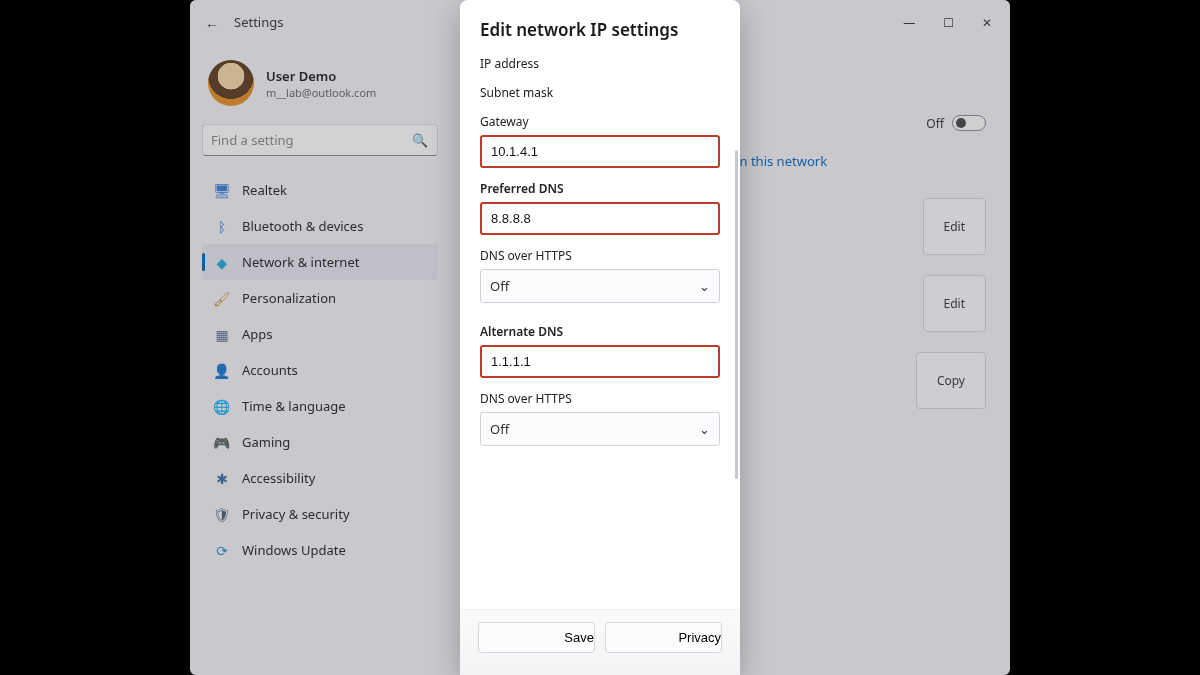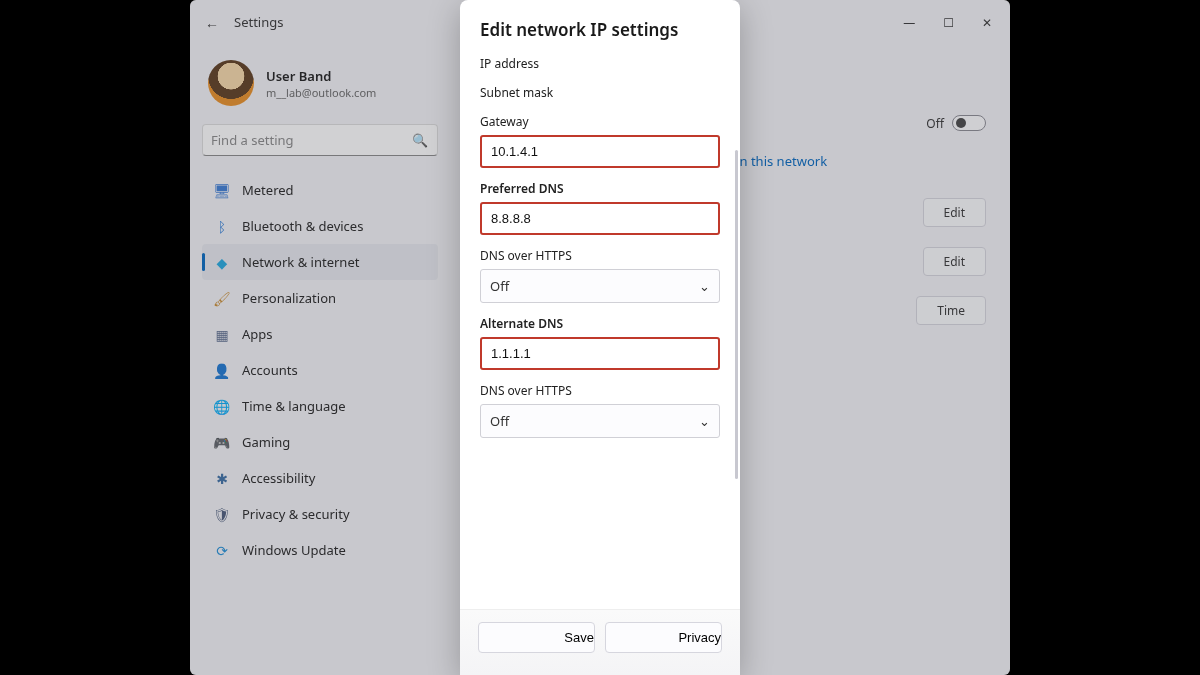--- a/index.html
+++ b/index.html
@@ -77,21 +77,21 @@
     padding: 12px 24px;
   }
   .breadcrumbs { font-size: 22px; display:flex; gap:10px; align-items:center; margin-bottom:14px;}
   .breadcrumbs .sep{ color:#999; font-size:16px;}
   .row {
     display:flex; align-items:center; justify-content:space-between;
     padding: 10px 0; font-size:13px; color:#333;
   }
   .pill-btn {
     background:#fafbfd; border:1px solid #d6d6de; border-radius:4px;
-    padding:5px 20px; font-size:12px;
+    padding:19px 20px; font-size:12px;
   }
   .toggle {
     display:inline-flex; align-items:center; gap:8px; font-size:12px; color:#333;
   }
   .toggle .track{ width:34px;height:16px;border-radius:10px;background:#fcfcfe;border:1px solid #8a8a92;position:relative;}
   .toggle .knob{ width:10px;height:10px;border-radius:50%;background:#444;position:absolute;top:2px;left:3px;}
   .panel-line { color:#555; font-size:12px; line-height:1.9; }
   .link { color:#0067c0; }
   
   .scrim {
@@ -144,32 +144,32 @@
       <span>—</span>
       <span>☐</span>
       <span>✕</span>
     </div>
   </div>
 
   <div class="sidebar">
     <div class="profile">
       <div class="avatar"></div>
       <div>
-        <div class="name">User Band</div>
+        <div class="name">User Demo</div>
         <div class="email">m__lab@outlook.com</div>
       </div>
     </div>
     <div class="search">
       <span>Find a setting</span>
       <span>🔍</span>
     </div>
     <div id="nav">
         <div class="nav-item">
           <span class="nav-icon" style="color:#3a7bd5">🖥</span>
-          <span>Metered</span>
+          <span>Realtek</span>
         </div>
         <div class="nav-item">
           <span class="nav-icon" style="color:#2e7dd7">ᛒ</span>
           <span>Bluetooth &amp; devices</span>
         </div>
         <div class="nav-item active">
           <span class="nav-icon" style="color:#1fa8e0">◆</span>
           <span>Network &amp; internet</span>
         </div>
         <div class="nav-item">
@@ -233,21 +233,21 @@
         <div class="row">
           <span style="color:#555">Automatic (DHCP)</span>
           <span class="pill-btn">Edit</span>
         </div>
         <div class="row">
           <span style="color:#555">Automatic (DHCP)</span>
           <span class="pill-btn">Edit</span>
         </div>
         <div class="row">
           <span style="color:#555">tsunami</span>
-          <span class="pill-btn">Time</span>
+          <span class="pill-btn">Copy</span>
         </div>
       </div>
     <div id="details" style="margin-top:6px">
         <div class="panel-line">Wi-Fi 5 (802.11ac)</div>
         <div class="panel-line">WPA2-Personal</div>
         <div class="panel-line">Realtek Semiconductor</div>
         <div class="panel-line">&nbsp;</div>
         <div class="panel-line">802.11n USB 2.0  Dual Band</div>
         <div class="panel-line">Wireless USB Adapter</div>
         <div class="panel-line">1030.38.712.2019</div>
@@ -277,21 +277,21 @@
       <input class="field" value="10.1.4.1" style="">
 
       <div class="field-label bold">Preferred DNS</div>
       <input class="field" value="8.8.8.8" style="">
       <div class="field-label">DNS over HTTPS</div>
       <div class="plainfield">
         <span>Off</span>
         <span>⌄</span>
       </div>
 
-      <div class="field-label bold" style="margin-top:12px">Alternate DNS</div>
+      <div class="field-label bold" style="margin-top:20px">Alternate DNS</div>
       <input class="field" value="1.1.1.1" style="">
       <div class="field-label">DNS over HTTPS</div>
       <div class="plainfield">
         <span>Off</span>
         <span>⌄</span>
       </div>
     </div>
     <div class="modal-footer">
       <button>Save</button>
       <button>Privacy</button>

